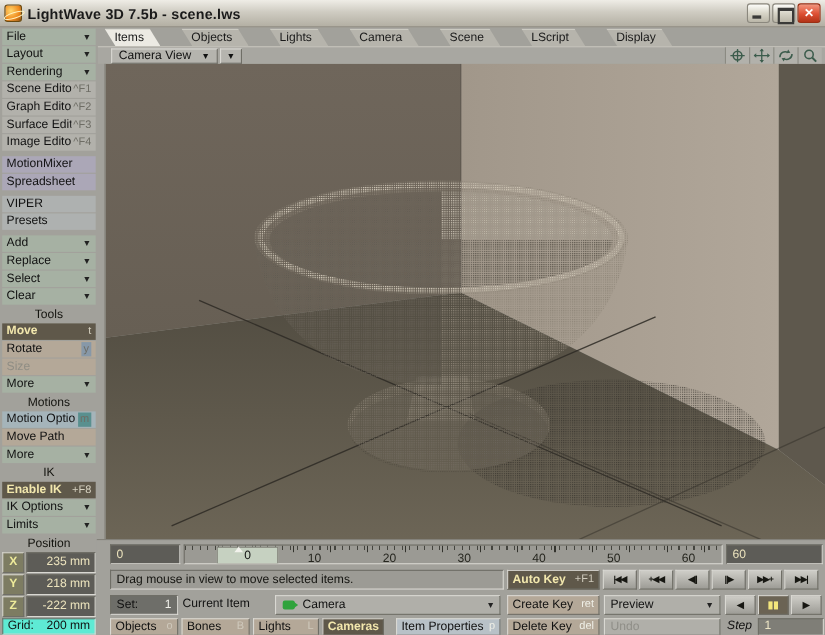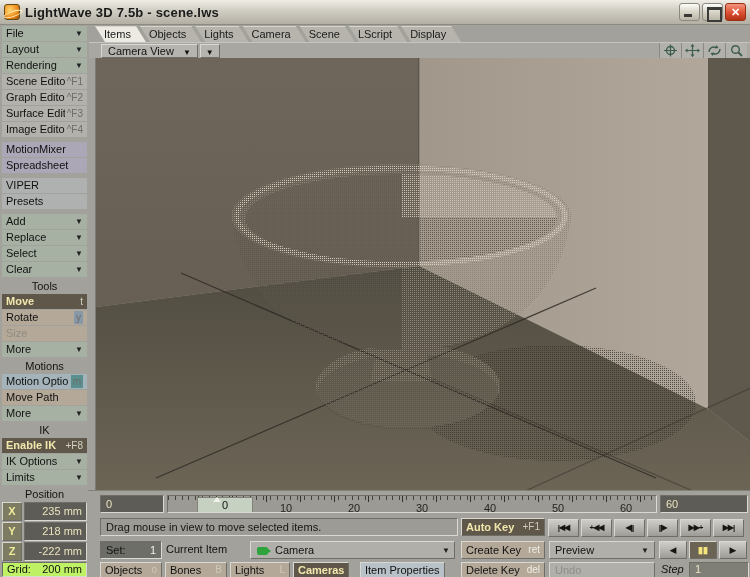--- a/index.html
+++ b/index.html
@@ -22,21 +22,21 @@
     background:linear-gradient(#fdfdfa,#d8d5c8 50%,#bab6a8); position:relative; }
   .wbtn.close { background:linear-gradient(#f2967e,#dd4f33 55%,#b23317); border-color:#9a2f14;
     color:#fff; font-size:11px; font-weight:bold; text-align:center; line-height:16px; }
   .wbtn.min::after { content:""; position:absolute; left:4px; bottom:3px; width:8px; height:3px; background:#3a3a38; }
   .wbtn.max::after { content:""; position:absolute; left:4px; top:3px; width:11px; height:10px;
     border:2px solid #3a3a38; border-top-width:3px; }
 
   
   .main { position:absolute; left:0; top:25px; width:750px; height:552px; background:#a2a19b; }
   .sidebar { position:absolute; left:0; top:0; width:88px; height:552px; padding:1px 1px 0 2px; }
-  .tabbar { position:absolute; left:95px; top:1px; width:655px; height:16px; display:flex; }
+  .tabbar { position:absolute; left:95px; top:1px; width:655px; height:16px; display:flex;gap:25px; }
   .vp-toolbar { position:absolute; left:89px; top:17px; width:661px; height:16px;
     background:#a8a7a1; border-top:1px solid #c6c4bc; display:flex; align-items:center;text-align:center; }
   .viewport { position:absolute; left:95px; top:33px; width:655px; height:432px;
     border-left:1px solid #7e7c74; cursor:crosshair; }
   .viewport svg { display:block; }
   .bottom { position:absolute; left:88px; top:465px; width:662px; height:87px;
     background:#a2a19b; border-top:1px solid #83817a; }
 
   
   .tab { height:16px; line-height:15px; padding:0 15px 0 9px; margin-right:-6px;
@@ -68,21 +68,21 @@
   .shead { height:13px; text-align:center; color:#14140f; font-size:11px;
     margin:3px 0 1px 0; }
   .sgap { height:4px; }
 
   
   .axis-row { display:flex; margin-bottom:1px; height:19px; }
   .axis-btn { width:20px; height:19px; background:#7d7c62; color:#eeeb9a; font-weight:bold;
     text-align:center; line-height:17px; margin-right:2px; }
   .axis-val { flex:1; background:#5d5c57; color:#ece3bd; text-align:right;
     padding:0 4px; line-height:17px; }
-  .grid-row { display:flex; height:15px; background:#bef264; margin-top:1px;
+  .grid-row { display:flex; height:15px; background:#5eead4; margin-top:1px;
     padding:0 4px; line-height:13px; }
   .grid-row .gl { flex:1; }
 
   
   .b-abs { position:absolute; height:18px; line-height:16px; }
   .field { background:#5d5c57; color:#ece3bd; padding:0 5px; }
   .btn-tan { background:#b4a898; }
   .btn-dark { background:#5f584a; color:#f2e7ad; font-weight:bold; }
   .btn-dark .sc { color:#cfcabc; font-weight:normal; }
   .btn-gray { background:#b0afa9; }
@@ -421,21 +421,21 @@
       <span class="sc-r" style="color:#cfc9bc;">B</span>
     </div>
     <div class="b-abs btn-tan raised" style="left:142px; top:71px; width:60px; height:16px; line-height:14px; padding:0 4px;">
       <span>Lights</span>
       <span class="sc-r" style="color:#cfc9bc;">L</span>
     </div>
     <div class="b-abs btn-dark raised" style="left:205px; top:71px; width:56px; height:16px; line-height:14px; padding:0 4px;">
       <span>Cameras</span>
       <span class="sc-r" style="color:#e8e0b0;">C</span>
     </div>
-    <div class="b-abs btn-blue raised" style="left:272px; top:71px; width:85px; height:16px; line-height:14px; padding:0 4px;">
+    <div class="b-abs btn-blue raised" style="left:272px; top:71px; width:95px; height:16px; line-height:14px; padding:0 4px;">
       <span>Item Properties</span>
       <span class="sc-r">p</span>
     </div>
     <div class="b-abs btn-tan raised" style="left:373px; top:71px; width:84px; height:16px; line-height:14px; padding:0 4px;">
       <span>Delete Key</span>
       <span class="sc-r">del</span>
     </div>
     <div class="b-abs btn-gray raised disabled-txt" style="left:461px; top:71px; width:106px; height:16px; line-height:14px; padding:0 5px;">Undo</div>
     <div class="b-abs" style="left:573px; top:71px; width:28px; height:16px; line-height:14px;font-style:italic;">Step</div>
     <div class="b-abs sunken" style="left:601px; top:71px; width:60px; height:16px; line-height:13px; background:#7f7e77; color:#ece4c4; padding:0 5px;">1</div>

